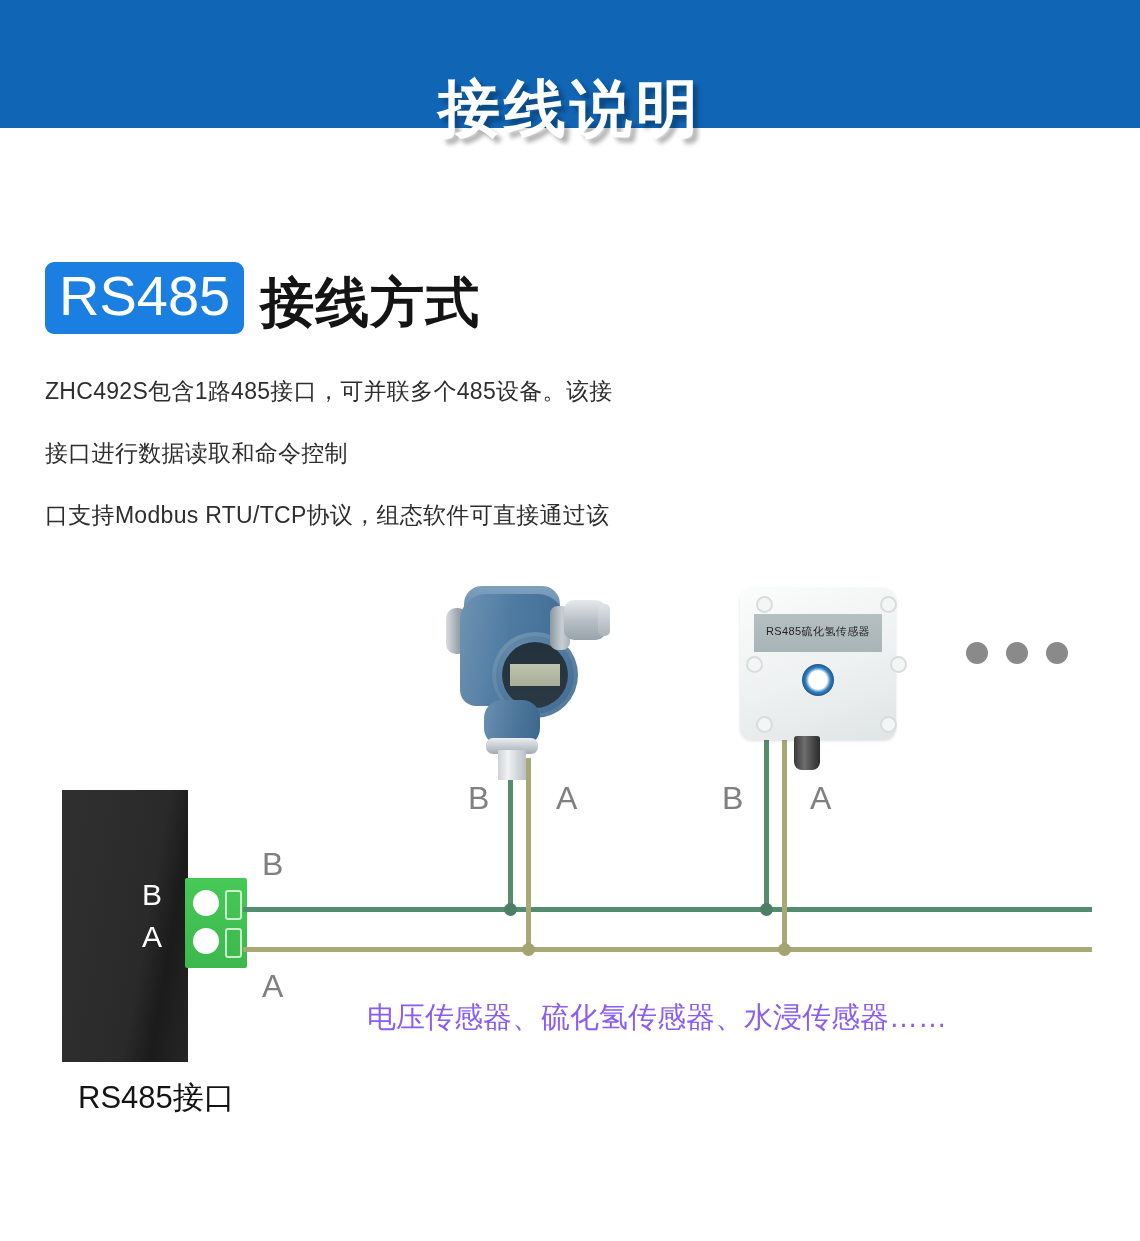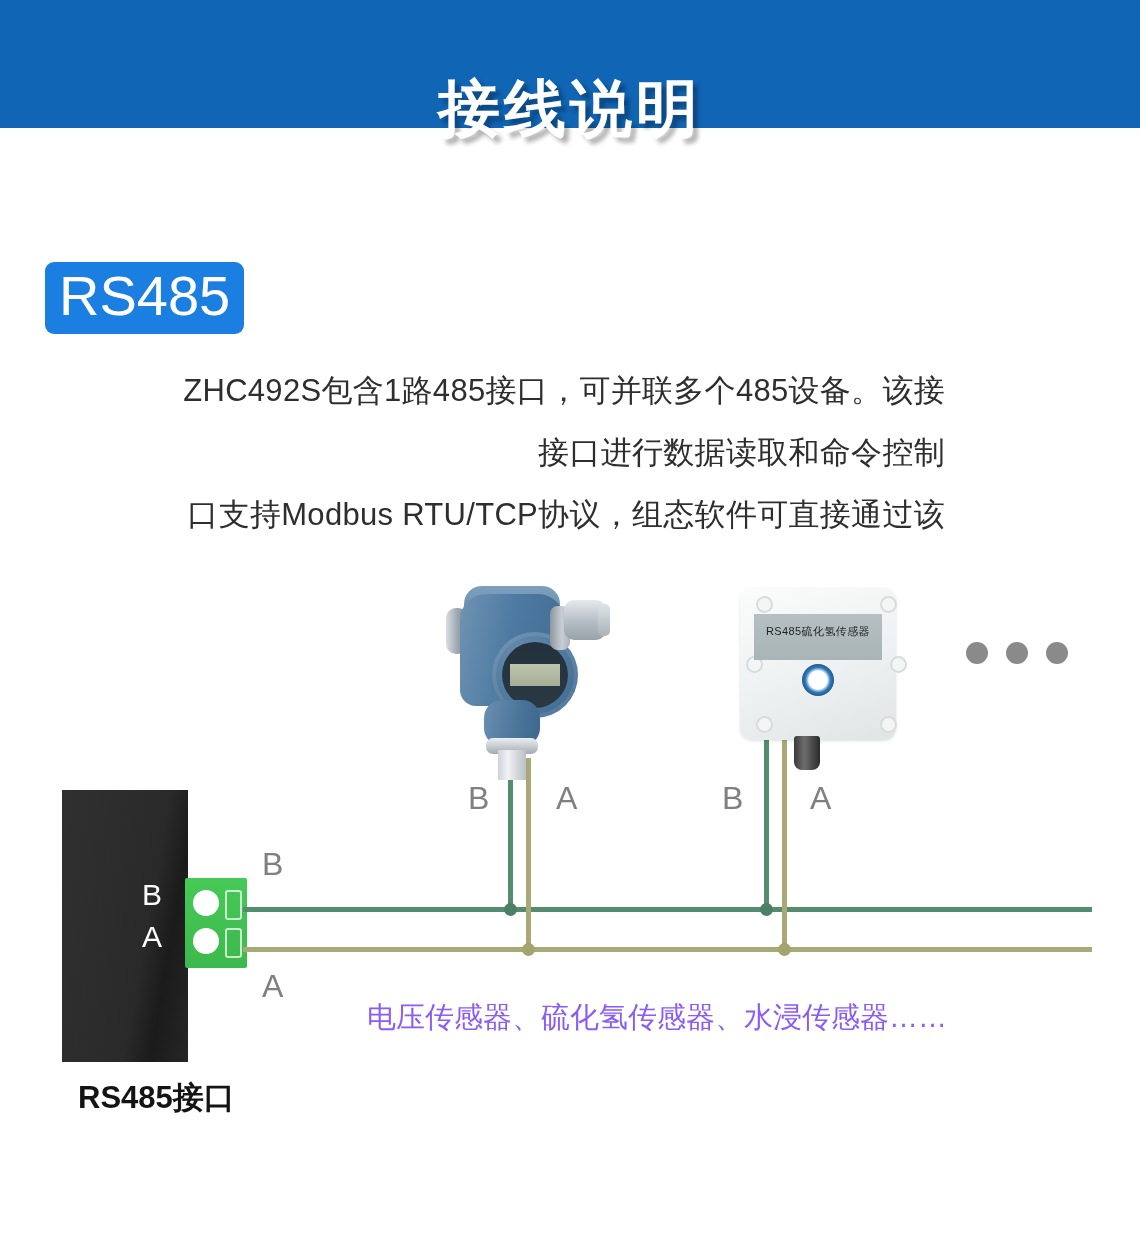--- a/index.html
+++ b/index.html
@@ -44,23 +44,22 @@
   .head-text{
     display:inline-block;margin-left:16px;
     font-size:54px;font-weight:bold;color:#141414;
     line-height:64px;letter-spacing:1px;
     white-space:nowrap;
   }
 
   
   .para{
     position:absolute;left:45px;top:360px;width:900px;
-    font-size:31px;color:#2e2e2e;line-height:62px;
+    font-size:23px;color:#2e2e2e;line-height:62px;
     letter-spacing:0.3px;
-    text-align:right;
   }
   .para div{white-space:nowrap;}
 
   
   .diagram{position:absolute;left:0;top:560px;width:1140px;height:600px;}
 
   
   .module{
     position:absolute;left:62px;top:230px;width:126px;height:272px;
     background:linear-gradient(100deg,#303030 0%,#2a2a2a 62%,#1b1b1b 78%,#262626 100%);
@@ -162,21 +161,21 @@
 
   
   .dev2{position:absolute;left:728px;top:28px;width:180px;height:175px;}
   .d2-body{
     position:absolute;left:12px;top:0px;width:156px;height:152px;
     background:linear-gradient(160deg,#fbfcfc 0%,#eef1f1 55%,#dfe4e4 100%);
     border-radius:12px;
     box-shadow:0 1px 3px rgba(0,0,0,0.12);
   }
   .d2-label{
-    position:absolute;left:14px;top:26px;width:128px;height:46px;
+    position:absolute;left:14px;top:26px;width:128px;height:38px;
     background:linear-gradient(180deg,#b6c0c2 0%,#a9b4b7 100%);
     color:#1f2323;font-size:11px;line-height:34px;text-align:center;
     letter-spacing:0.4px;white-space:nowrap;
   }
   .d2-led{
     position:absolute;left:62px;top:76px;width:32px;height:32px;border-radius:50%;
     background:radial-gradient(circle at 50% 50%,#ffffff 0%,#ffffff 40%,#2f7fc4 55%,#18344e 84%,#0e1f2e 100%);
   }
   .ear{
     position:absolute;width:13px;height:13px;border-radius:50%;
@@ -196,32 +195,33 @@
   
   .edot{position:absolute;width:22px;height:22px;border-radius:50%;background:#8a8a8a;}
 
   
   .caption-sensors{
     position:absolute;left:367px;top:440px;
     font-size:29px;color:#8b5cf6;line-height:34px;white-space:nowrap;
   }
   .caption-port{
     position:absolute;left:78px;top:520px;
-    font-size:31px;color:#141414;line-height:36px;white-space:nowrap;font-weight:bold;
+    font-size:31px;color:#141414;line-height:36px;white-space:nowrap;
   }
 </style>
 </head>
 <body>
 
 <div class="banner">
   <div class="banner-title">接线说明</div>
 </div>
 
 <div class="section-head">
   <span class="badge">RS485</span>
+  <span class="head-text">接线方式</span>
 </div>
 
 <div class="para">
   <div>ZHC492S包含1路485接口，可并联多个485设备。该接</div>
   <div>接口进行数据读取和命令控制</div>
   <div>口支持Modbus RTU/TCP协议，组态软件可直接通过该</div>
 </div>
 
 <div class="diagram">
 

